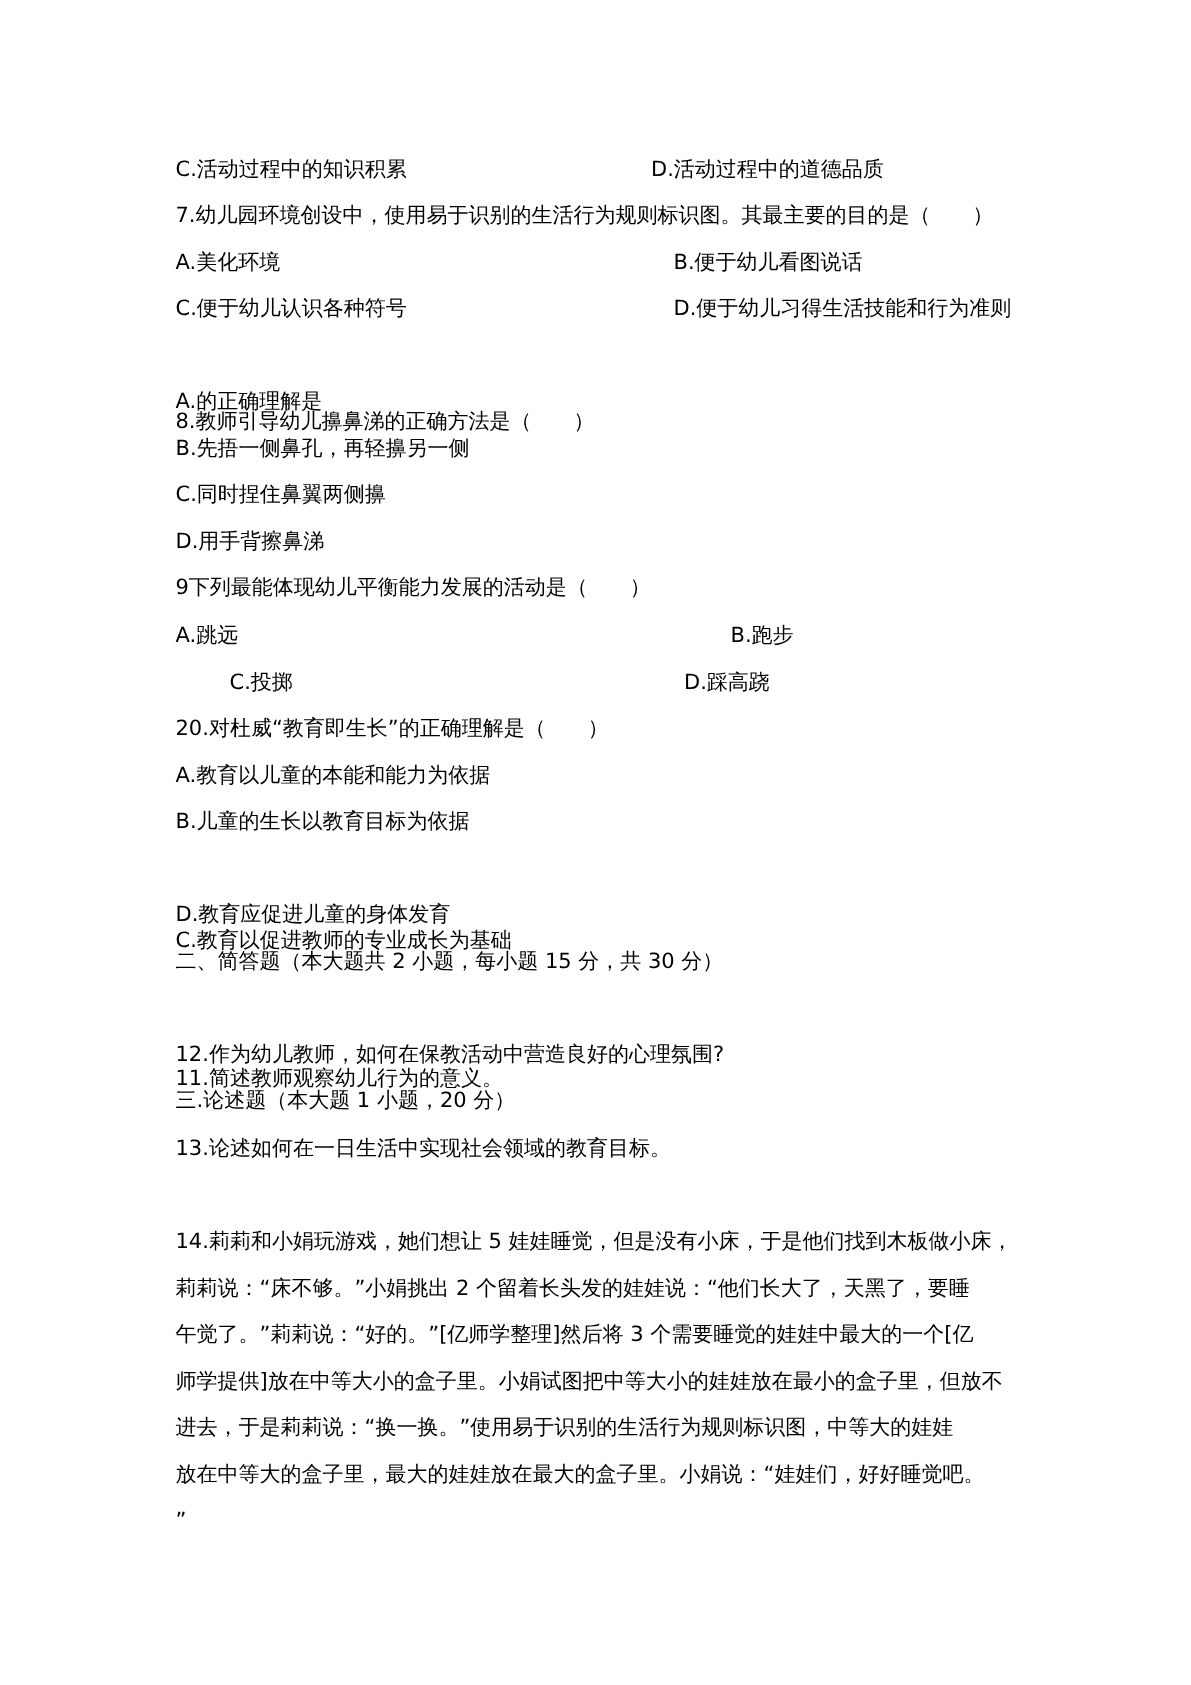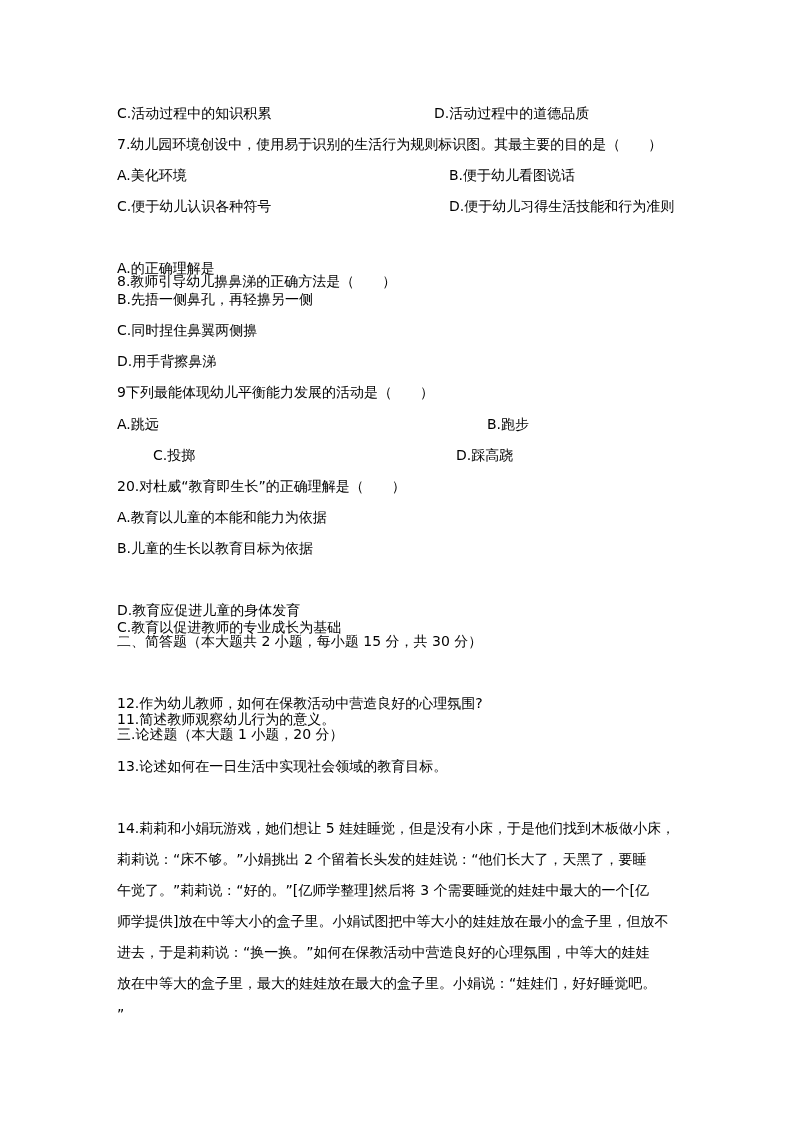--- a/index.html
+++ b/index.html
@@ -46,17 +46,17 @@
   <div class="line" style="top:695px;">12.作为幼儿教师，如何在保教活动中营造良好的心理氛围?</div>
 
   <div class="line" style="top:726px;">三.论述题（本大题 1 小题，20 分）</div>
   <div class="line" style="top:758px;">13.论述如何在一日生活中实现社会领域的教育目标。</div>
 
 
   <div class="line" style="top:820px;">14.莉莉和小娟玩游戏，她们想让 5 娃娃睡觉，但是没有小床，于是他们找到木板做小床，</div>
   <div class="line" style="top:851px;">莉莉说：“床不够。”小娟挑出 2 个留着长头发的娃娃说：“他们长大了，天黑了，要睡</div>
   <div class="line" style="top:882px;">午觉了。”莉莉说：“好的。”[亿师学整理]然后将 3 个需要睡觉的娃娃中最大的一个[亿</div>
   <div class="line" style="top:913px;">师学提供]放在中等大小的盒子里。小娟试图把中等大小的娃娃放在最小的盒子里，但放不</div>
-  <div class="line" style="top:944px;">进去，于是莉莉说：“换一换。”如何在保教活动中营造良好的心理氛围，中等大的娃娃</div>
+  <div class="line" style="top:944px;">进去，于是莉莉说：“换一换。”使用易于识别的生活行为规则标识图，中等大的娃娃</div>
   <div class="line" style="top:975px;">放在中等大的盒子里，最大的娃娃放在最大的盒子里。小娟说：“娃娃们，好好睡觉吧。</div>
   <div class="line" style="top:1006px;">”</div>
 
 </div>
 
 </body></html>

